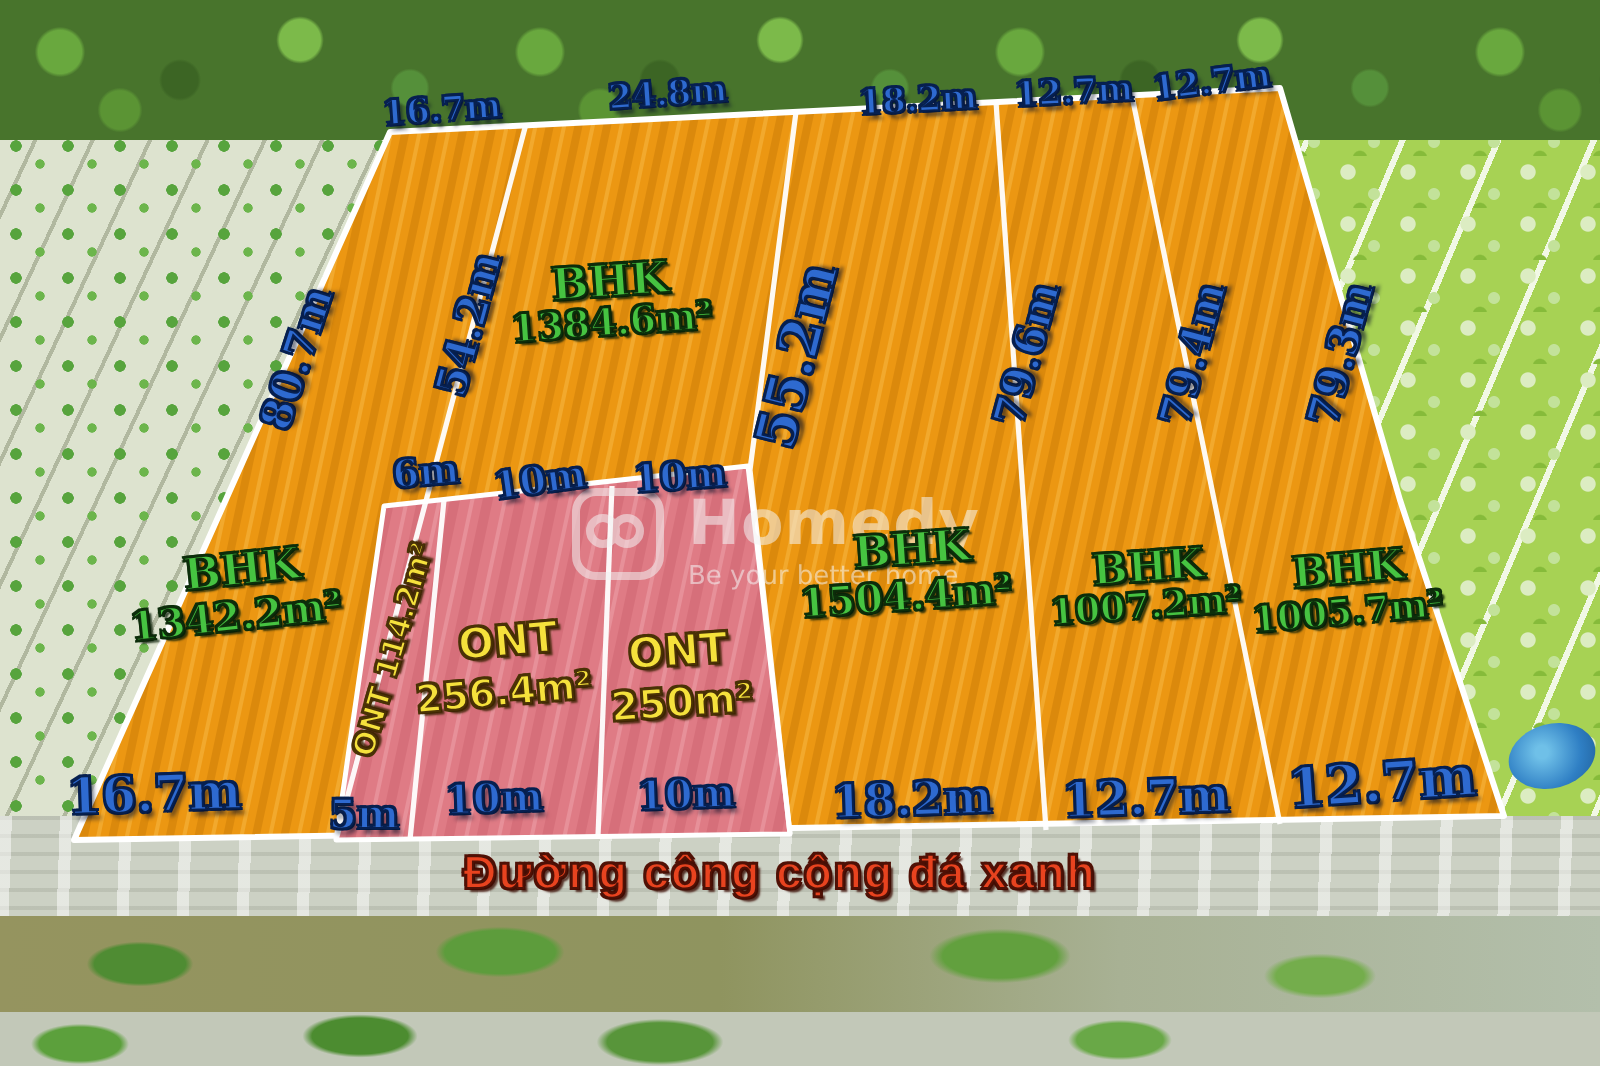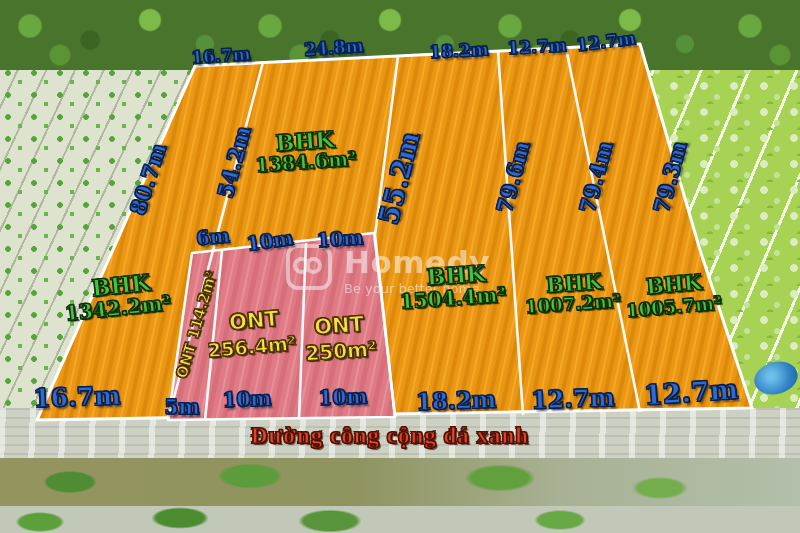--- a/index.html
+++ b/index.html
@@ -109,21 +109,21 @@
   .wm-ring{position:absolute;width:17px;height:17px;border:4px solid #f2f2f2;border-radius:50%;top:9px;}
   .wm-ring.r1{left:3px;}
   .wm-ring.r2{left:15px;}
   .wm-textcol{position:relative;color:#f4f4f4;}
   .wm-brand{font-size:31px;font-weight:bold;letter-spacing:.5px;position:relative;}
   .wm-tagline{font-size:13px;margin-top:1px;position:relative;}
 
   
   .road-label{
     left:170px;top:423px;width:440px;text-align:center;
-    font-family:Liberation Serif, serif;font-size:23px;font-weight:bold;
+    font-family:Liberation Sans, sans-serif;font-size:23px;font-weight:bold;
     color:#e8431f;letter-spacing:1px;
     -webkit-text-stroke:1px #501106;
     text-shadow:2px 2px 1px rgba(60,12,4,.8),
       -1px -1px 0 #501106,1px -1px 0 #501106,-1px 1px 0 #501106,1px 1px 0 #501106;
   }
 </style>
 </head>
 <body>
 
 <div class="canvas">

